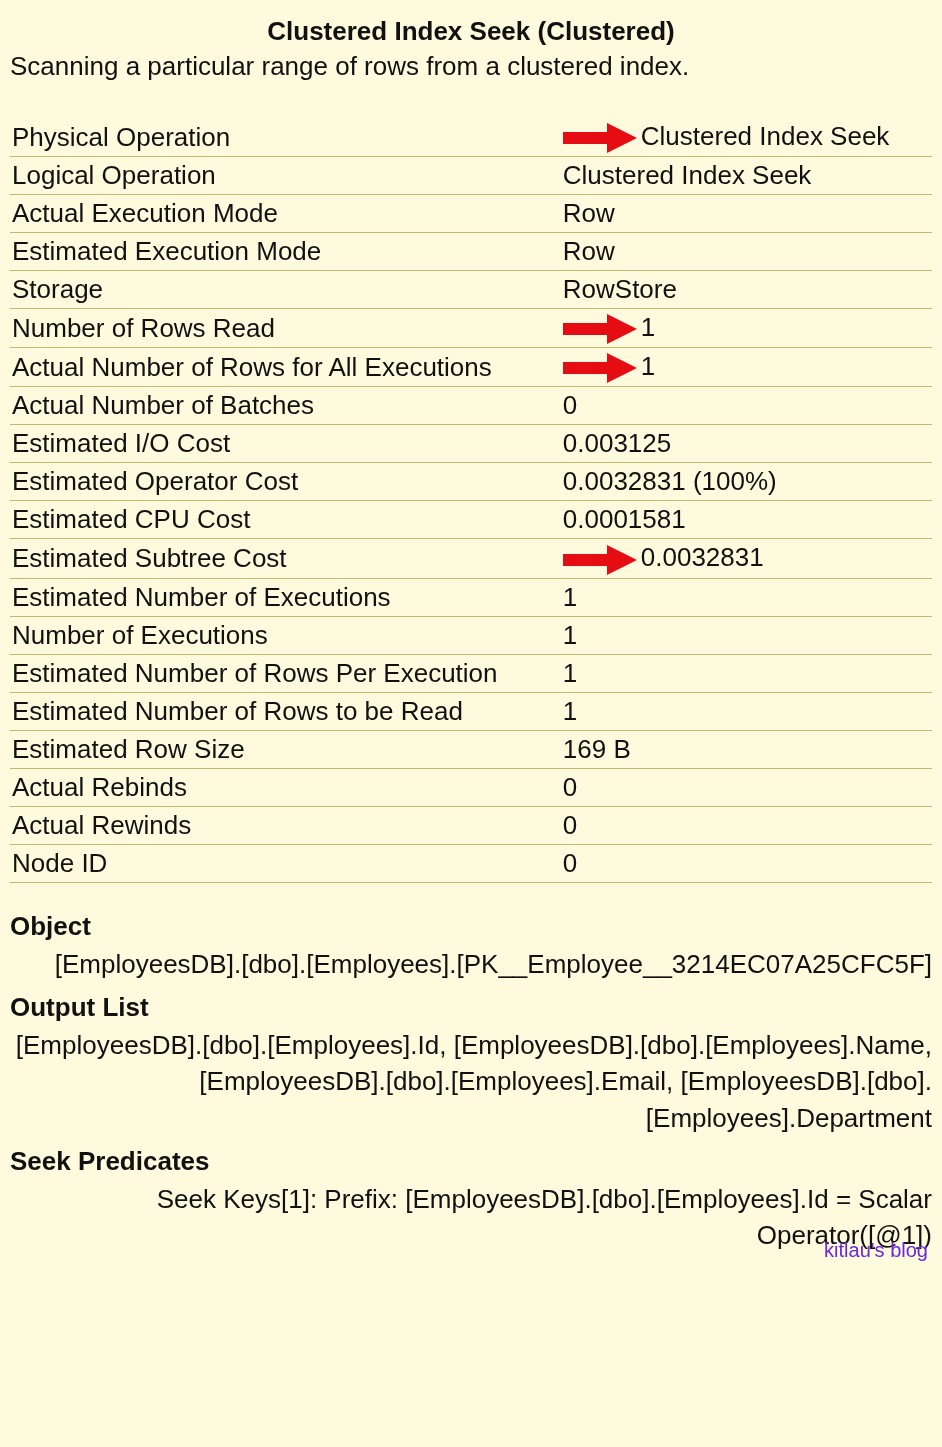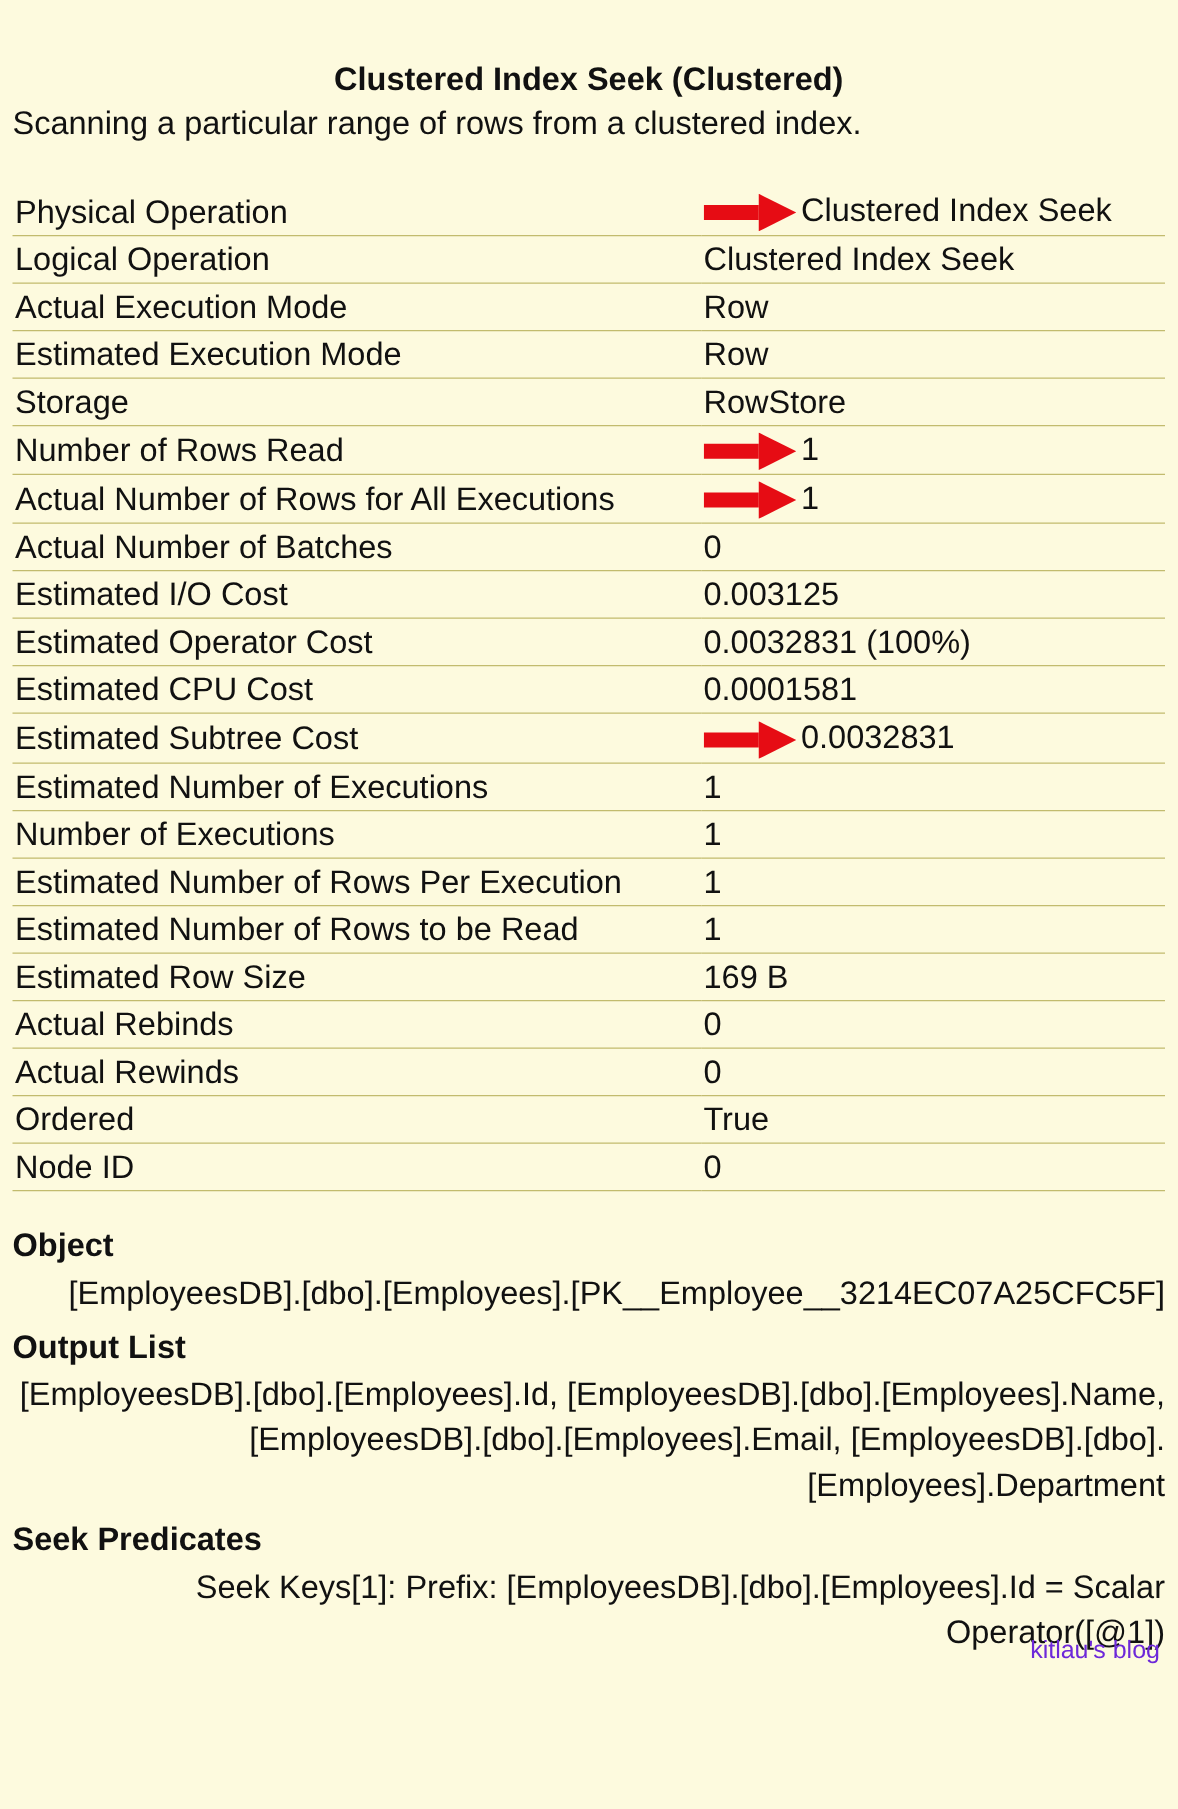--- a/index.html
+++ b/index.html
@@ -9,21 +9,20 @@
     width: 942px;
     height: 1447px;
     background: #fdfade;
     font-family: "Segoe UI", Tahoma, Geneva, sans-serif;
     font-size: 26px;
     color: #111;
   }
   .tooltip {
     padding: 10px 10px 4px 10px;
     position: relative;
-    margin-top: 32px;
   }
   .title {
     text-align: center;
     font-weight: 700;
     margin: 6px 0 4px 0;
   }
   .desc {
     font-weight: 400;
     margin: 4px 0 36px 0;
   }
@@ -164,24 +163,20 @@
         </tr>
         <tr>
           <td class="label">Actual Rebinds</td>
           <td class="value"><span>0</span></td>
         </tr>
         <tr>
           <td class="label">Actual Rewinds</td>
           <td class="value"><span>0</span></td>
         </tr>
         <tr>
-          <td class="label">Ordered</td>
-          <td class="value"><span>True</span></td>
-        </tr>
-        <tr>
           <td class="label">Node ID</td>
           <td class="value"><span>0</span></td>
         </tr>
       </tbody>
   </table>
 
   <div class="section-h">Object</div>
   <div class="section-b">[EmployeesDB].[dbo].[Employees].[PK__Employee__3214EC07A25CFC5F]</div>
 
   <div class="section-h">Output List</div>

